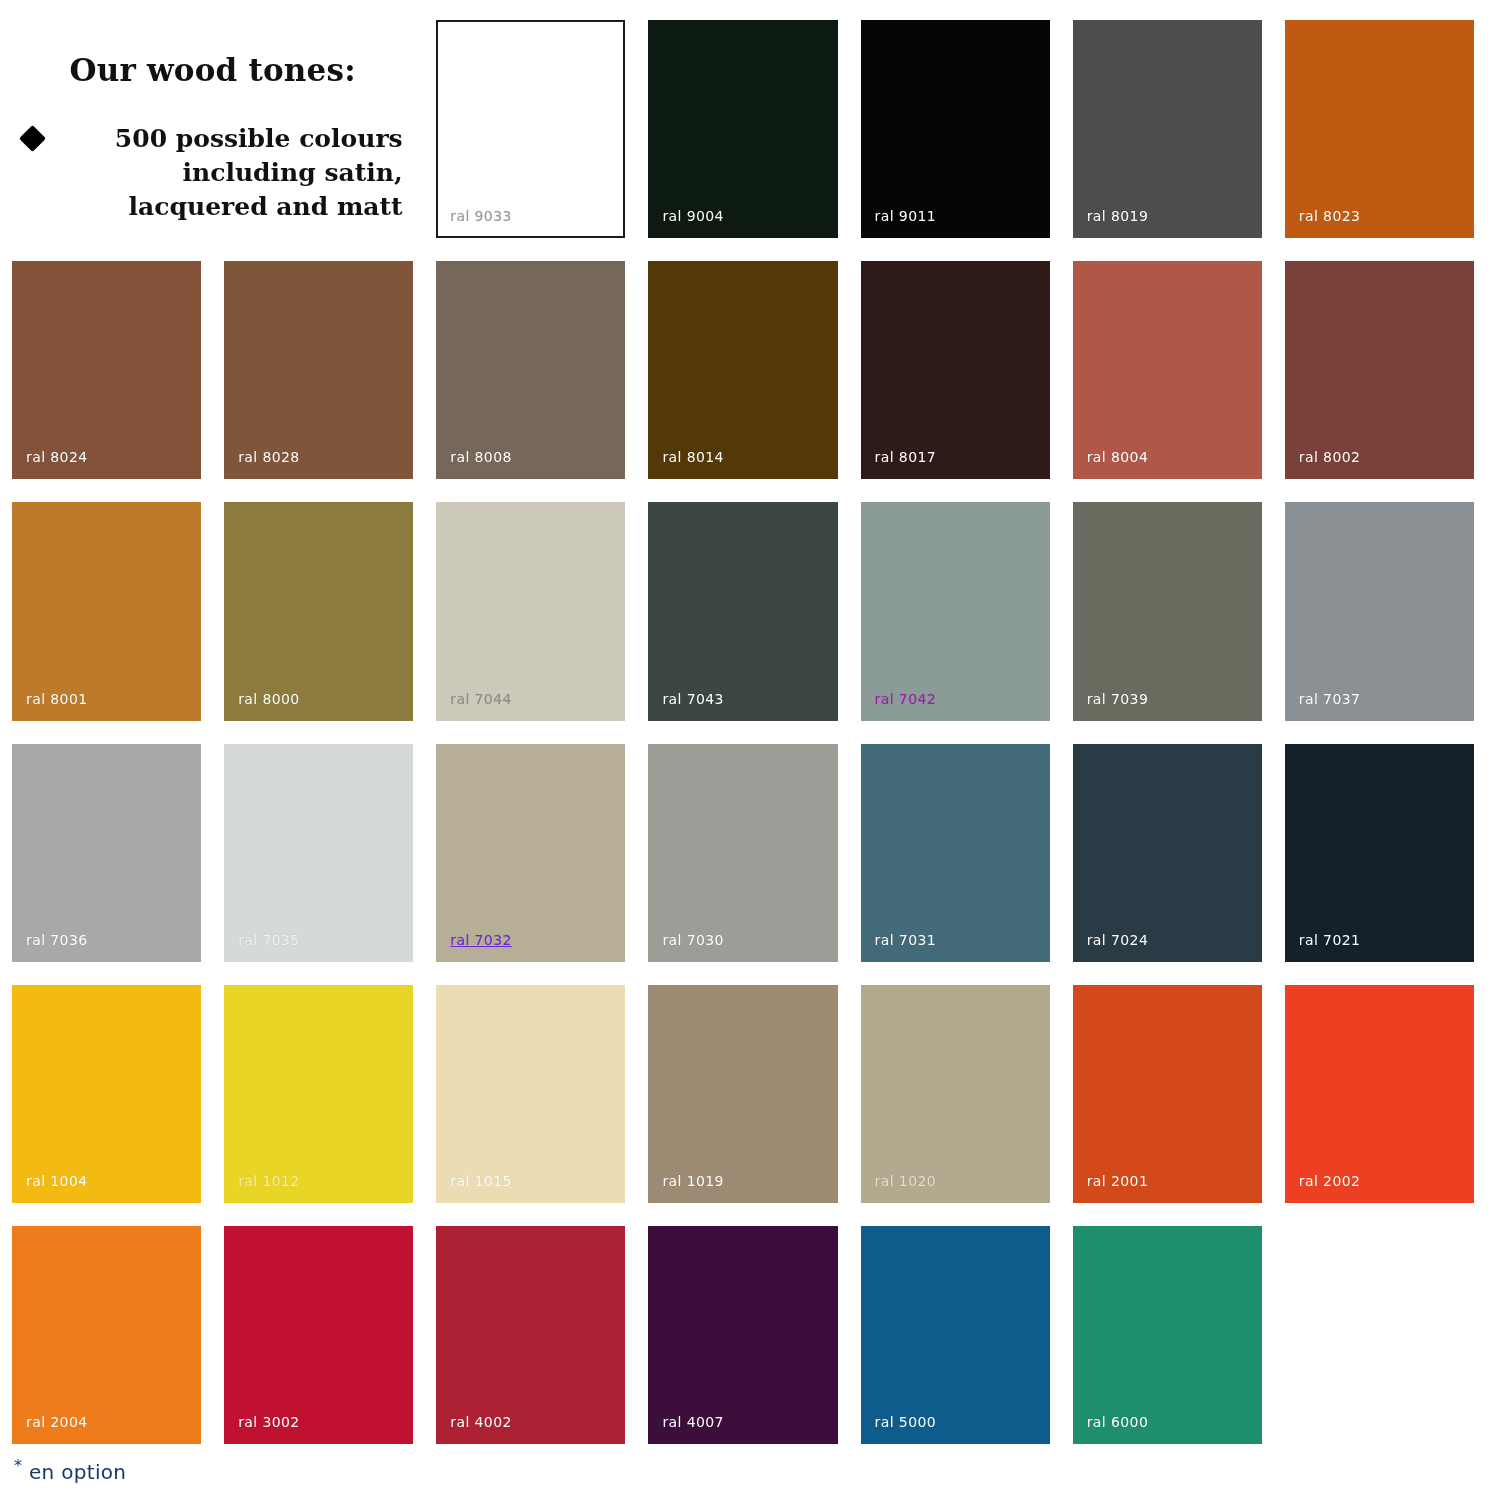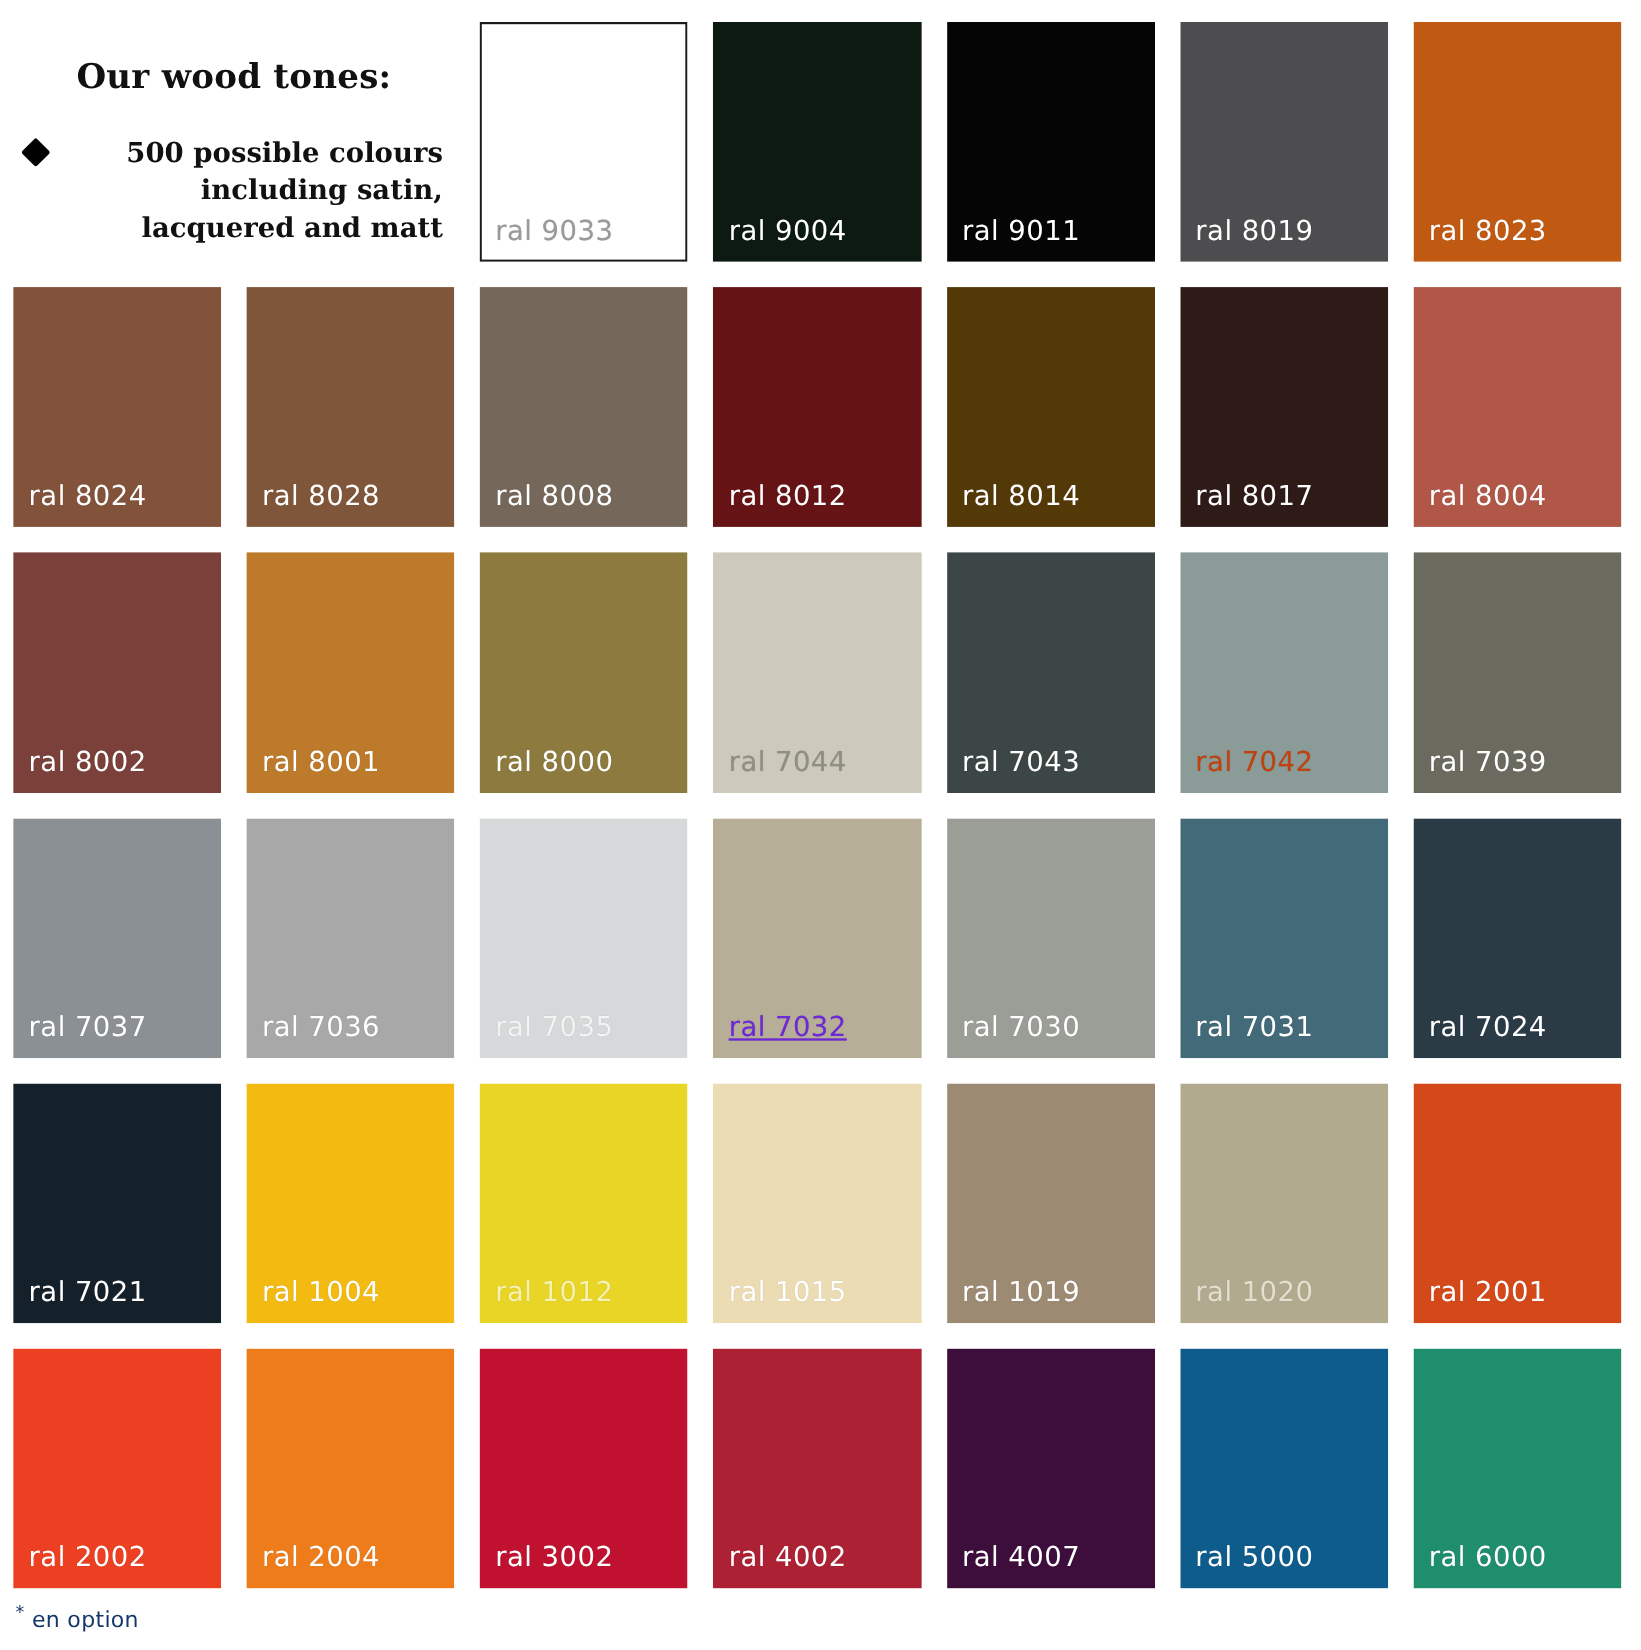--- a/index.html
+++ b/index.html
@@ -93,21 +93,21 @@
     position: absolute;
     inset: 0;
   }
   .swatch.outlined .swatch-chip {
     border: 2px solid #1b1b1b;
   }
   .swatch-label {
     position: relative;
     z-index: 2;
     font-family: "DejaVu Sans", "Liberation Sans", sans-serif;
-    font-size: 25px;
+    font-size: 14px;
     font-weight: 400;
     letter-spacing: 0.4px;
     padding: 0 0 14px 14px;
     white-space: nowrap;
     text-shadow: 0 0 1px rgba(0,0,0,0.18);
   }
 
   
   .footnote {
     position: absolute;
@@ -161,24 +161,20 @@
       </div>
       <div class="swatch">
         <div class="swatch-chip" style="background: rgb(128, 86, 58);"></div>
         <div class="swatch-label" style="color: rgb(255, 255, 255);">ral 8028</div>
       </div>
       <div class="swatch">
         <div class="swatch-chip" style="background: rgb(117, 104, 90);"></div>
         <div class="swatch-label" style="color: rgb(255, 255, 255);">ral 8008</div>
       </div>
       <div class="swatch">
-        <div class="swatch-chip" style="background: rgb(102, 19, 22);"></div>
-        <div class="swatch-label" style="color: rgb(255, 255, 255);">ral 8012</div>
-      </div>
-      <div class="swatch">
         <div class="swatch-chip" style="background: rgb(84, 57, 8);"></div>
         <div class="swatch-label" style="color: rgb(255, 255, 255);">ral 8014</div>
       </div>
       <div class="swatch">
         <div class="swatch-chip" style="background: rgb(46, 26, 22);"></div>
         <div class="swatch-label" style="color: rgb(255, 255, 255);">ral 8017</div>
       </div>
       <div class="swatch">
         <div class="swatch-chip" style="background: rgb(176, 87, 72);"></div>
         <div class="swatch-label" style="color: rgb(255, 255, 255);">ral 8004</div>
@@ -198,21 +194,21 @@
       <div class="swatch">
         <div class="swatch-chip" style="background: rgb(205, 202, 187);"></div>
         <div class="swatch-label" style="color: rgb(143, 143, 133);">ral 7044</div>
       </div>
       <div class="swatch">
         <div class="swatch-chip" style="background: rgb(60, 71, 69);"></div>
         <div class="swatch-label" style="color: rgb(255, 255, 255);">ral 7043</div>
       </div>
       <div class="swatch">
         <div class="swatch-chip" style="background: rgb(139, 155, 151);"></div>
-        <div class="swatch-label" style="color: #c2410c;">ral 7042</div>
+        <div class="swatch-label" style="color: #a21caf;">ral 7042</div>
       </div>
       <div class="swatch">
         <div class="swatch-chip" style="background: rgb(106, 106, 94);"></div>
         <div class="swatch-label" style="color: rgb(255, 255, 255);">ral 7039</div>
       </div>
       <div class="swatch">
         <div class="swatch-chip" style="background: rgb(139, 144, 149);"></div>
         <div class="swatch-label" style="color: rgb(255, 255, 255);">ral 7037</div>
       </div>
       <div class="swatch">

